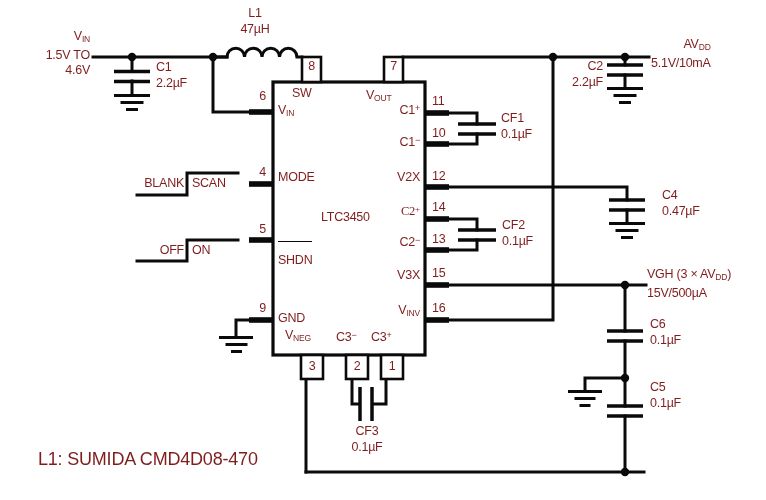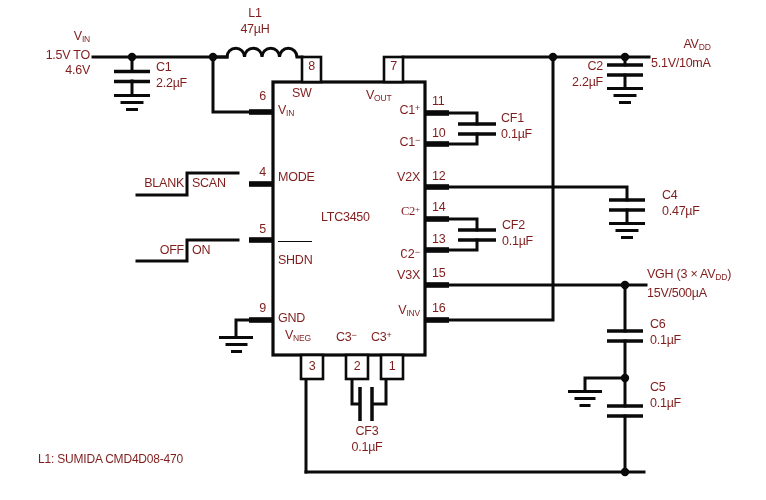--- a/index.html
+++ b/index.html
@@ -11,21 +11,21 @@
   .lbl{
     position:absolute;font-size:12.5px;line-height:15.5px;white-space:nowrap;
     letter-spacing:-0.25px;color:#7f1d1d;
   }
   .ra{text-align:right;}
   .ctr{text-align:center;}
   .num{font-size:12.5px;}
   sub{font-size:8.5px;vertical-align:-2px;letter-spacing:-0.2px;}
   sup{font-size:9px;vertical-align:3px;letter-spacing:-0.2px;}
   .ovl{display:inline-block;border-top:1.8px solid #0a0a0a;padding-top:11px;}
-  .note{font-size:12px;letter-spacing:-0.2px;}
+  .note{font-size:18px;letter-spacing:-0.2px;}
 </style>
 </head>
 <body>
 
 <div id="canvas">
 
   <svg id="wiring" width="766" height="500" viewBox="0 0 766 500">
 
     <g stroke="#0a0a0a" stroke-width="3" fill="none" stroke-linecap="square">
       <path d="M93 57 H227"></path>
@@ -189,21 +189,21 @@
   <div class="lbl" style="left:321px;top:210px;">LTC3450</div>
 
   <div class="lbl" style="left:292px;top:86px;">SW</div>
   <div class="lbl" style="left:366px;top:88px;"><span>V</span><sub>OUT</sub></div>
   <div class="lbl" style="left:278px;top:103px;"><span>V</span><sub>IN</sub></div>
   <div class="lbl ra" style="left:378px;top:101px;width:42px;"><span>C1</span><sup>+</sup></div>
   <div class="lbl ra" style="left:378px;top:133px;width:42px;"><span>C1</span><sup>−</sup></div>
   <div class="lbl ra" style="left:378px;top:170px;width:42px;">V2X</div>
   <div class="lbl" style="left:278px;top:170px;">MODE</div>
   <div class="lbl ra" style="left:378px;top:202px;width:42px;font-family:Liberation Serif, serif;"><span>C2</span><sup>+</sup></div>
-  <div class="lbl ra" style="left:378px;top:246px;width:42px;font-family:Liberation Mono, monospace;"><span>C2</span><sup>−</sup></div>
+  <div class="lbl ra" style="left:378px;top:233px;width:42px;"><span>C2</span><sup>−</sup></div>
   <div class="lbl" style="left:278px;top:241px;"><span class="ovl">SHDN</span></div>
   <div class="lbl ra" style="left:378px;top:268px;width:42px;">V3X</div>
   <div class="lbl ra" style="left:374px;top:303px;width:46px;"><span>V</span><sub>INV</sub></div>
   <div class="lbl" style="left:278px;top:311px;">GND</div>
   <div class="lbl" style="left:285px;top:328px;"><span>V</span><sub>NEG</sub></div>
   <div class="lbl" style="left:336px;top:328px;"><span>C3</span><sup>−</sup></div>
   <div class="lbl" style="left:371px;top:328px;"><span>C3</span><sup>+</sup></div>
 
   <div class="lbl num ra" style="left:240px;top:89px;width:26px;">6</div>
   <div class="lbl num ra" style="left:240px;top:165px;width:26px;">4</div>

